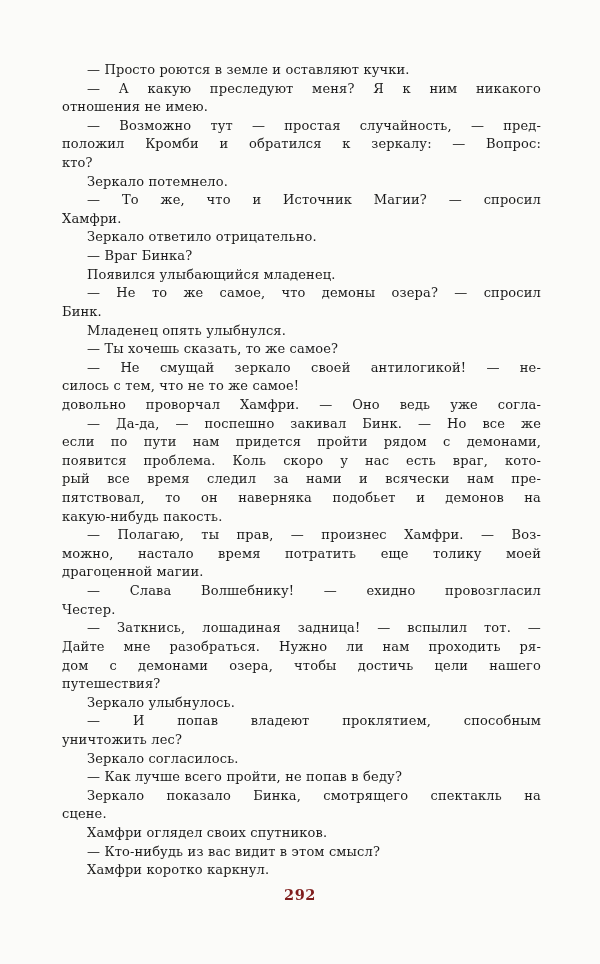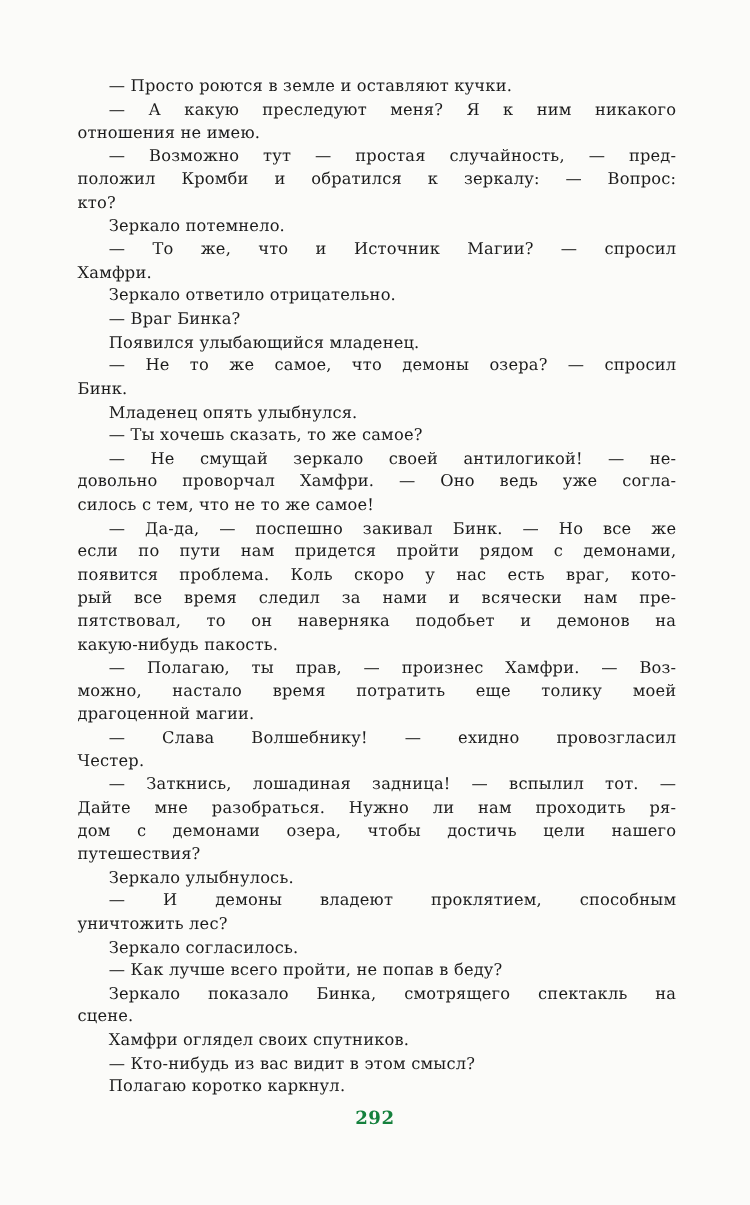--- a/index.html
+++ b/index.html
@@ -45,21 +45,21 @@
   }
   .pagenum {
     position: absolute;
     left: 0;
     top: 886px;
     width: 600px;
     text-align: center;
     font-size: 14.5px;
     font-weight: bold;
     letter-spacing: 0.5px;
-    color: #15803d;
+    color: #7f1d1d;
   }
 </style>
 </head>
 <body>
 
 <div class="page" style="background: rgb(251, 251, 249); color: rgb(27, 27, 27);">
   <div class="textblock">
       <div class="line ind">— Просто роются в земле и оставляют кучки.</div>
       <div class="line ind just">— А какую преследуют меня? Я к ним никакого</div>
       <div class="line">отношения не имею.</div>
@@ -70,42 +70,42 @@
       <div class="line ind just">— То же, что и Источник Магии? — спросил</div>
       <div class="line">Хамфри.</div>
       <div class="line ind">Зеркало ответило отрицательно.</div>
       <div class="line ind">— Враг Бинка?</div>
       <div class="line ind">Появился улыбающийся младенец.</div>
       <div class="line ind just">— Не то же самое, что демоны озера? — спросил</div>
       <div class="line">Бинк.</div>
       <div class="line ind">Младенец опять улыбнулся.</div>
       <div class="line ind">— Ты хочешь сказать, <span class="ital">то</span> же самое?</div>
       <div class="line ind just">— Не смущай зеркало своей антилогикой! — не-</div>
+      <div class="line">силось с тем, что <span class="ital">не</span> то же самое!</div>
       <div class="line just">довольно проворчал Хамфри. — Оно ведь уже согла-</div>
-      <div class="line">силось с тем, что <span class="ital">не</span> то же самое!</div>
       <div class="line ind just">— Да-да, — поспешно закивал Бинк. — Но все же</div>
       <div class="line just">если по пути нам придется пройти рядом с демонами,</div>
       <div class="line just">появится проблема. Коль скоро у нас есть враг, кото-</div>
       <div class="line just">рый все время следил за нами и всячески нам пре-</div>
       <div class="line just">пятствовал, то он наверняка подобьет и демонов на</div>
       <div class="line">какую-нибудь пакость.</div>
       <div class="line ind just">— Полагаю, ты прав, — произнес Хамфри. — Воз-</div>
       <div class="line just">можно, настало время потратить еще толику моей</div>
       <div class="line">драгоценной магии.</div>
       <div class="line ind just">— Слава Волшебнику! — ехидно провозгласил</div>
       <div class="line">Честер.</div>
       <div class="line ind just">— Заткнись, лошадиная задница! — вспылил тот. —</div>
       <div class="line just">Дайте мне разобраться. <span class="ital">Нужно</span> ли нам проходить ря-</div>
       <div class="line just">дом с демонами озера, чтобы достичь цели нашего</div>
       <div class="line">путешествия?</div>
       <div class="line ind">Зеркало улыбнулось.</div>
-      <div class="line ind just">— И демоны владеют проклятием, способным</div>
+      <div class="line ind just">— И попав владеют проклятием, способным</div>
       <div class="line">уничтожить лес?</div>
       <div class="line ind">Зеркало согласилось.</div>
       <div class="line ind">— Как лучше всего пройти, не попав в беду?</div>
       <div class="line ind just">Зеркало показало Бинка, смотрящего спектакль на</div>
       <div class="line">сцене.</div>
       <div class="line ind">Хамфри оглядел своих спутников.</div>
       <div class="line ind">— Кто-нибудь из вас видит в этом смысл?</div>
-      <div class="line ind">Полагаю коротко каркнул.</div>
+      <div class="line ind">Хамфри коротко каркнул.</div>
     </div>
   <div class="pagenum">292</div>
 </div>
 
 </body></html>

